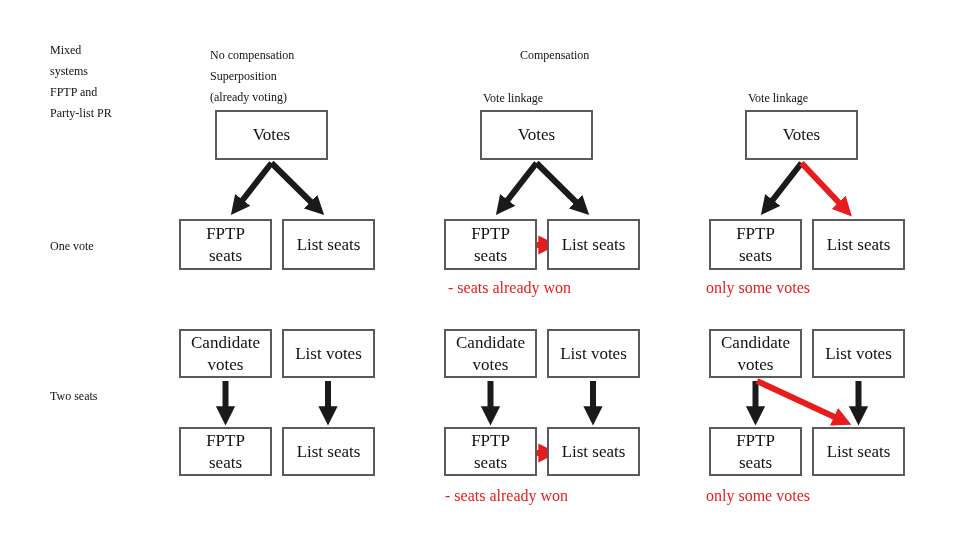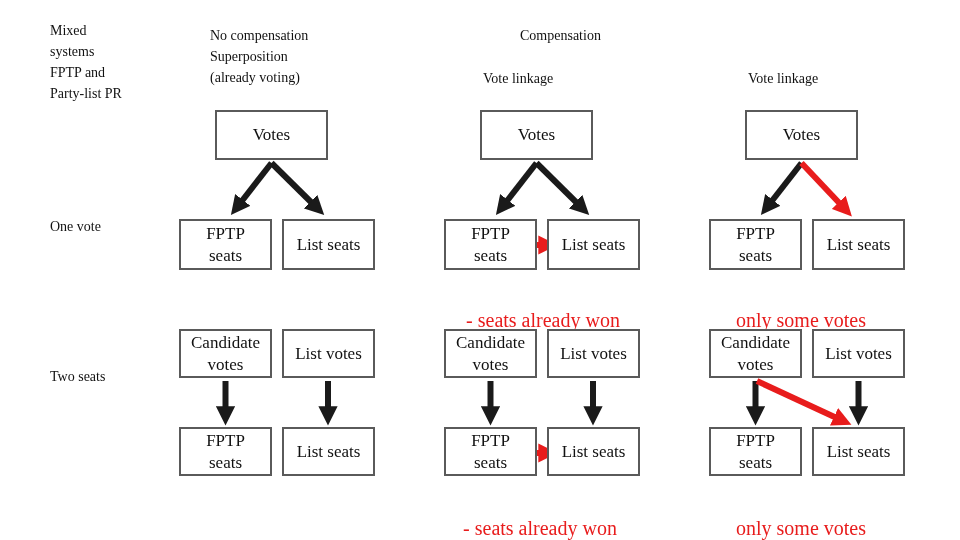--- a/index.html
+++ b/index.html
@@ -11,37 +11,35 @@
   }
   html,body{margin:0;padding:0;background:#e9e9e9;}
   .stage{
     position:relative;
     width:960px;height:540px;
     background:var(--bg);
     font-family:"Liberation Serif", serif;
     color:var(--text);
     overflow:hidden;
   }
-  .txt{position:absolute;font-size:14px;line-height:21px;white-space:pre-line;}
+  .txt{position:absolute;font-size:12px;line-height:21px;white-space:pre-line;margin-top:20px;}
   .box{
     position:absolute;
     border:2px solid var(--box-border);
     background:#fff;
     box-sizing:border-box;
     display:flex;align-items:center;justify-content:center;
     text-align:center;
     font-weight:normal;font-size:17px;line-height:22px;
     white-space:pre-line;
   }
   .red-note{
     position:absolute;
     color:var(--red);
-    font-size:20px;line-height:20px;
-    text-align:center;
-    margin-top:32px;
+    font-size:16px;line-height:20px;
   }
   .arrows{position:absolute;left:0;top:0;pointer-events:none;}
   .arrow-black{stroke:var(--arrow-black);stroke-width:6;}
   .arrow-red{stroke:var(--red);stroke-width:6;}
   .fill-black{fill:var(--arrow-black);}
   .fill-red{fill:var(--red);}
 </style>
 </head>
 <body>
 

